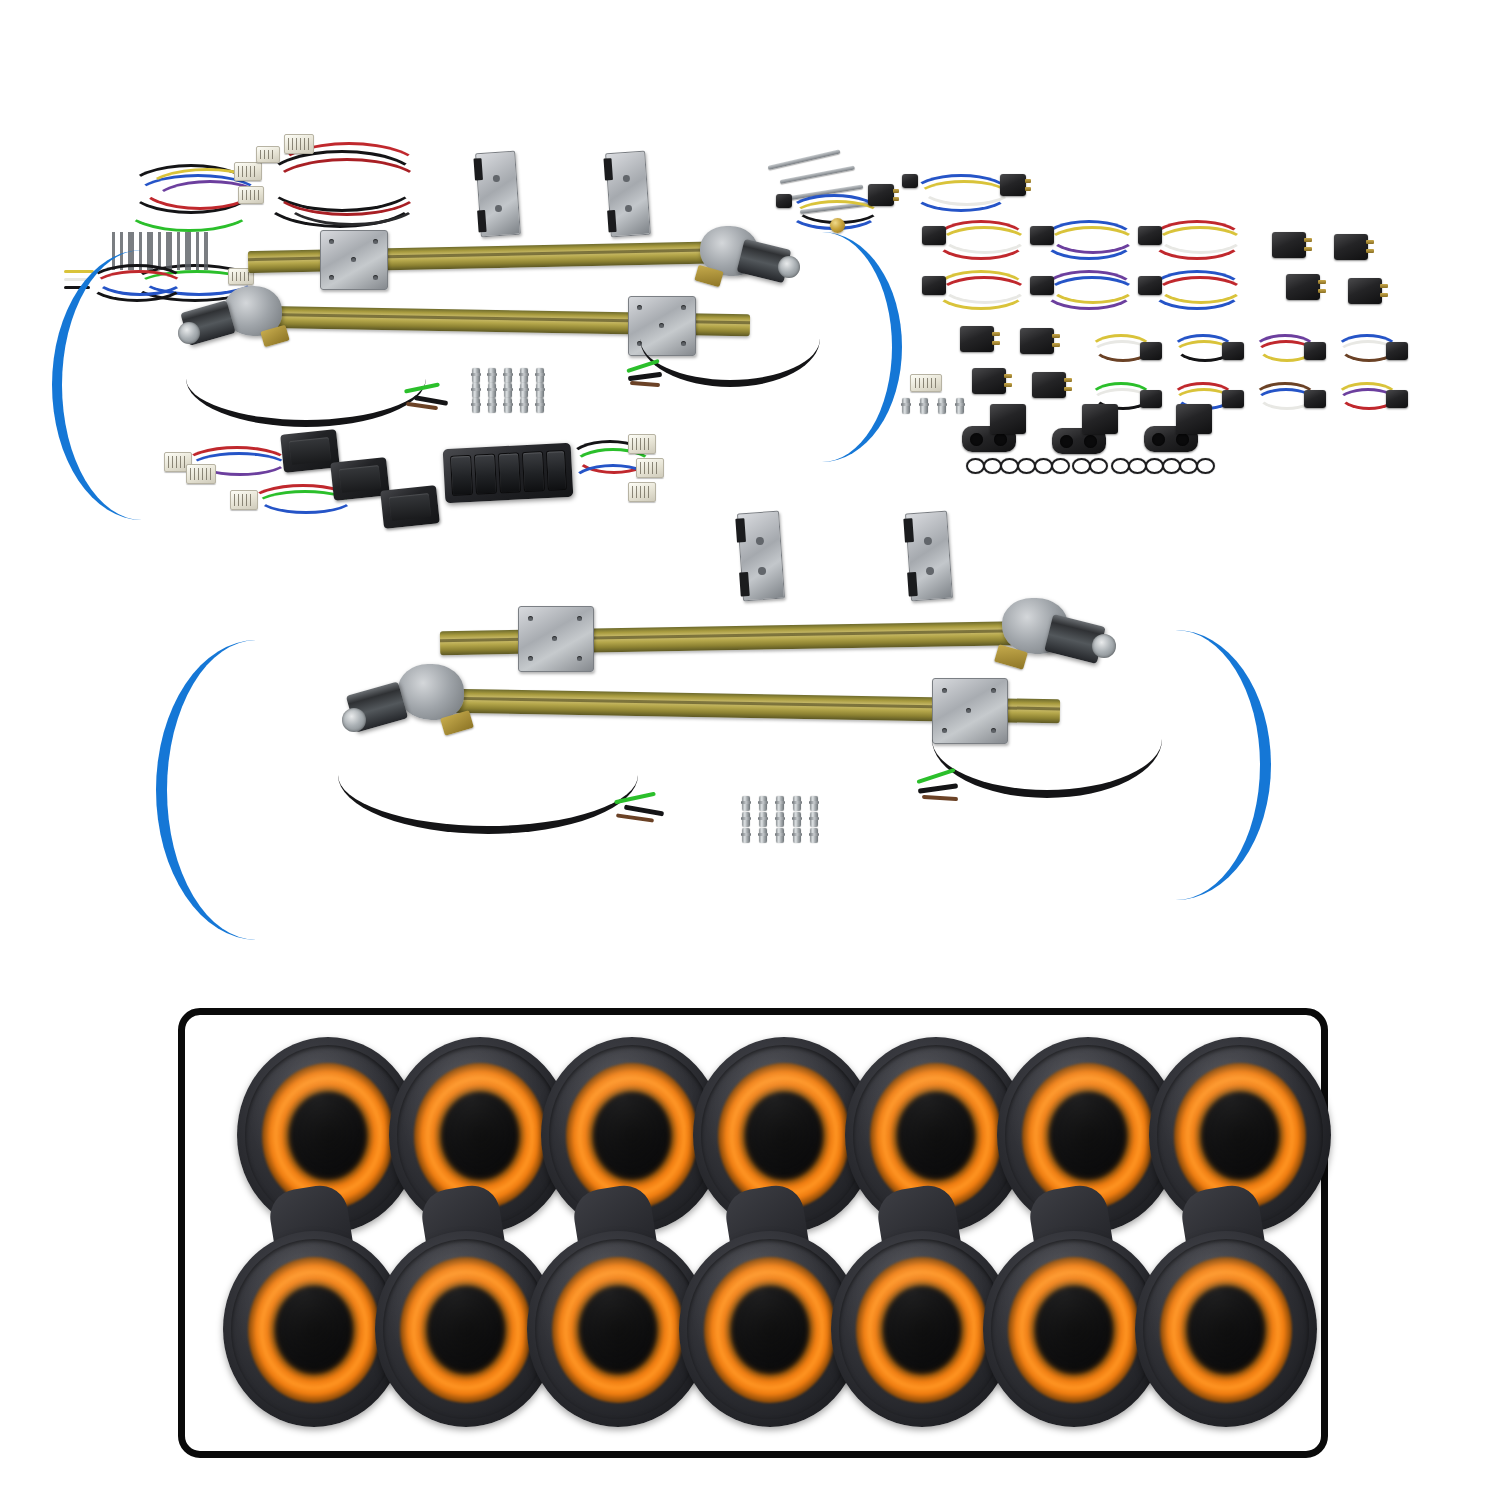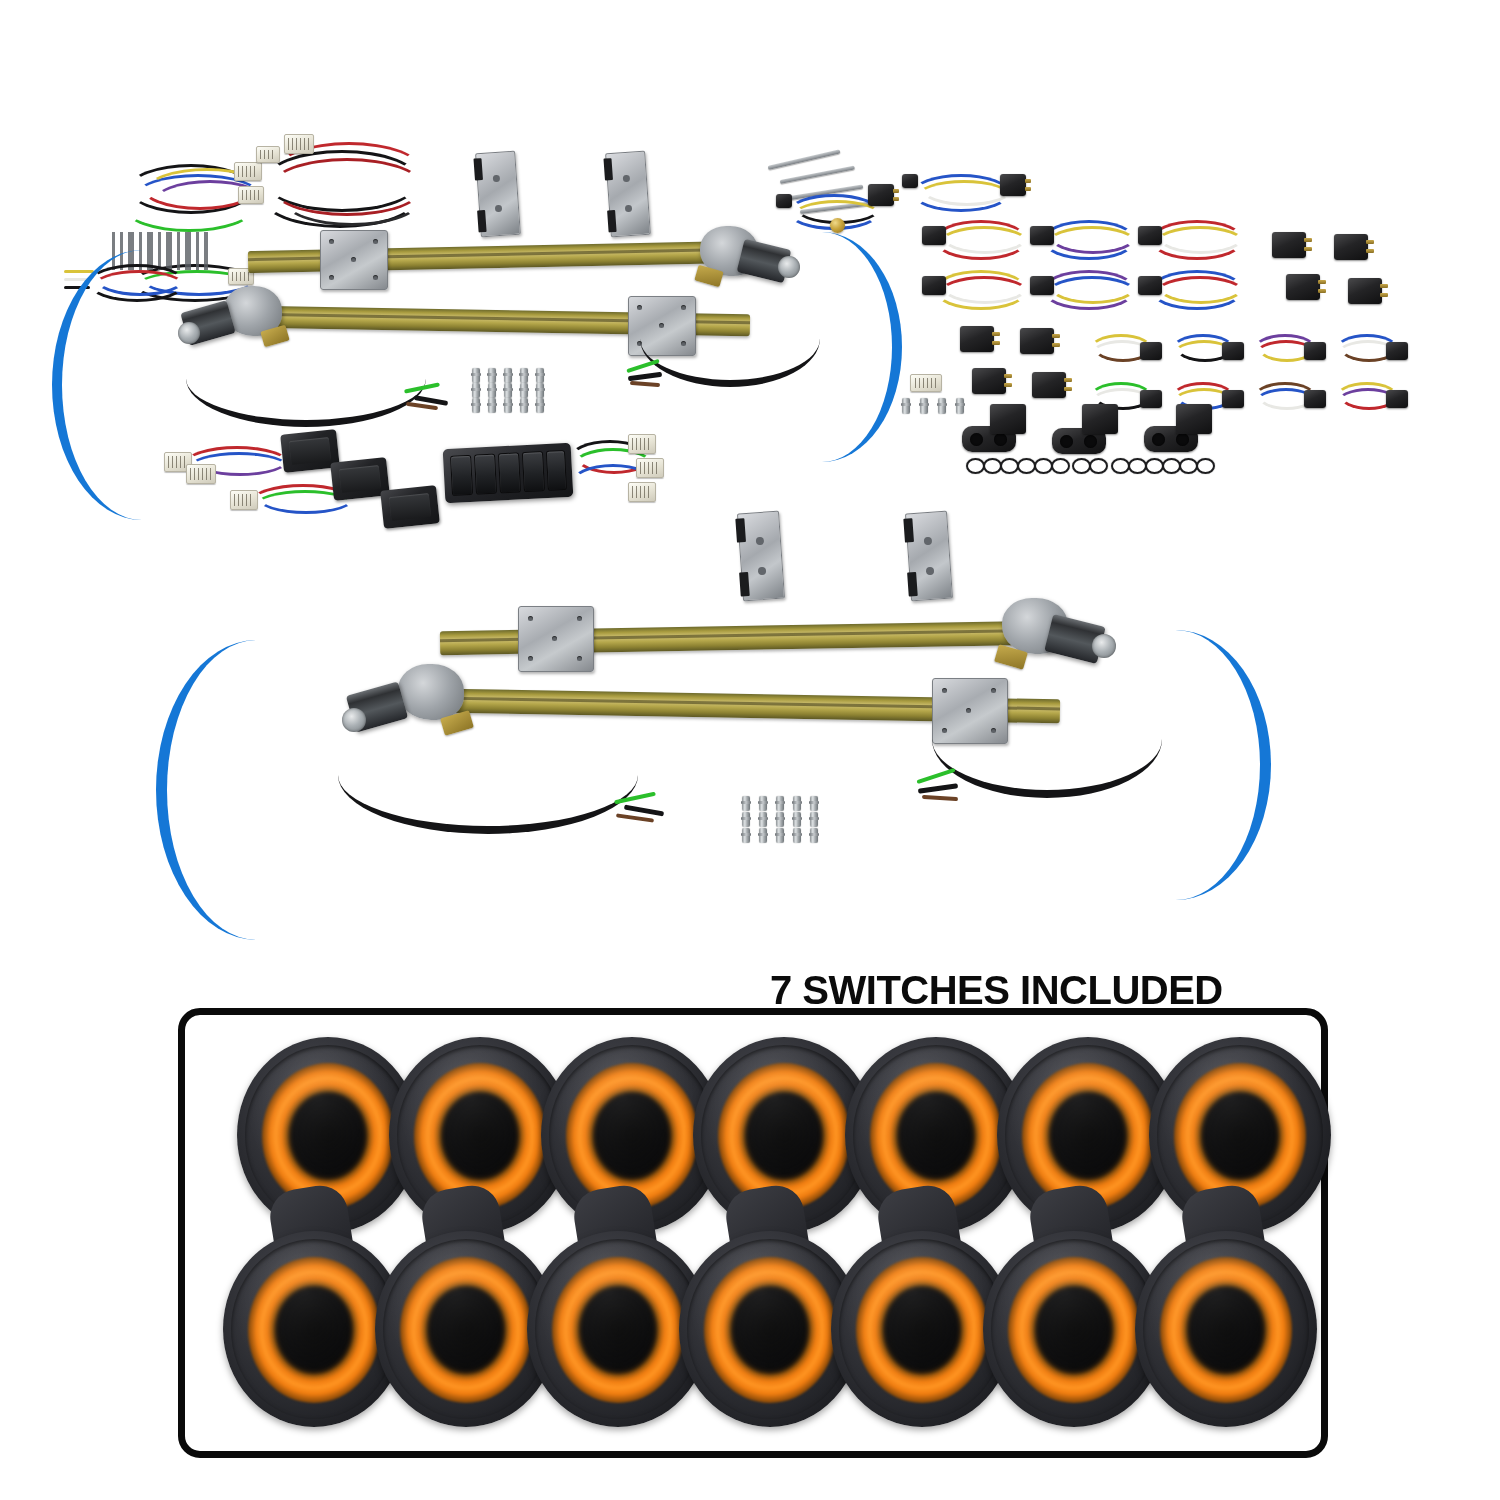--- a/index.html
+++ b/index.html
@@ -778,21 +778,20 @@
     <div class="fastener" style="left:34px; top:16px;"></div>
     <div class="fastener" style="left:51px; top:16px;"></div>
     <div class="fastener" style="left:68px; top:16px;"></div>
     <div class="fastener" style="left:0px;  top:32px;"></div>
     <div class="fastener" style="left:17px; top:32px;"></div>
     <div class="fastener" style="left:34px; top:32px;"></div>
     <div class="fastener" style="left:51px; top:32px;"></div>
     <div class="fastener" style="left:68px; top:32px;"></div>
   </div>
 
-  <div id="callout" style="left: 770px; top: 968px; font-size: 40px; color: rgb(11, 11, 11);">7 SWITCHES INCLUDED</div>
 
   <div id="switch-box" style="left: 178px; top: 1008px; width: 1150px; height: 450px; border-color: rgb(10, 10, 10); border-width: 7px; border-radius: 22px; background: rgb(255, 255, 255);">
     <div id="switch-strip">
 
       <div class="switch-unit" style="left:38px;   top:22px;">
         <div class="lobe lobe-top">
           <div class="ring"></div>
           <div class="ring-inner"></div>
           <div class="lobe-rim"></div>
         </div>

